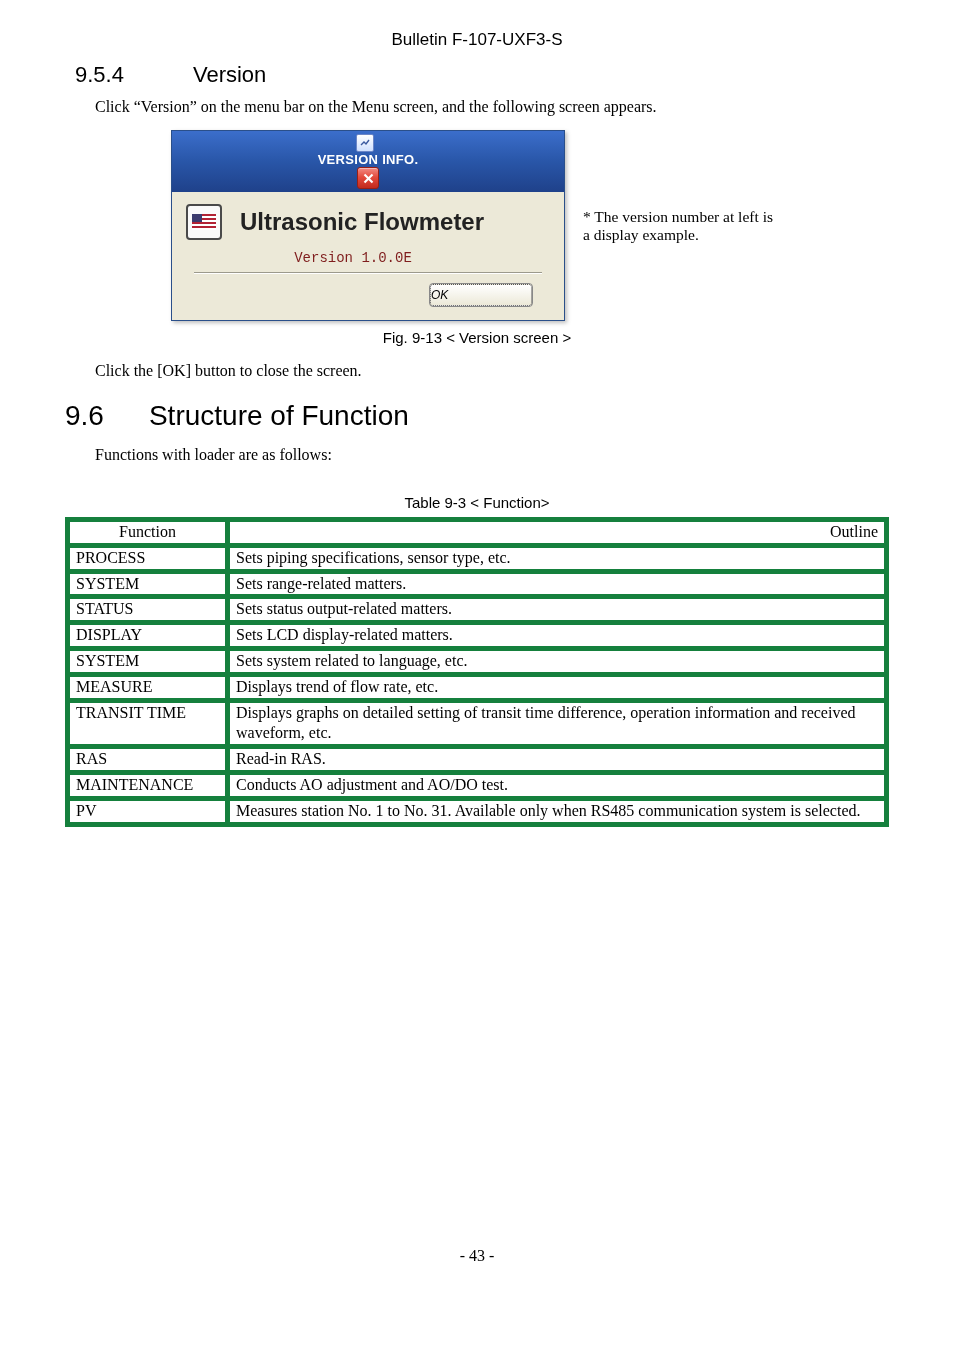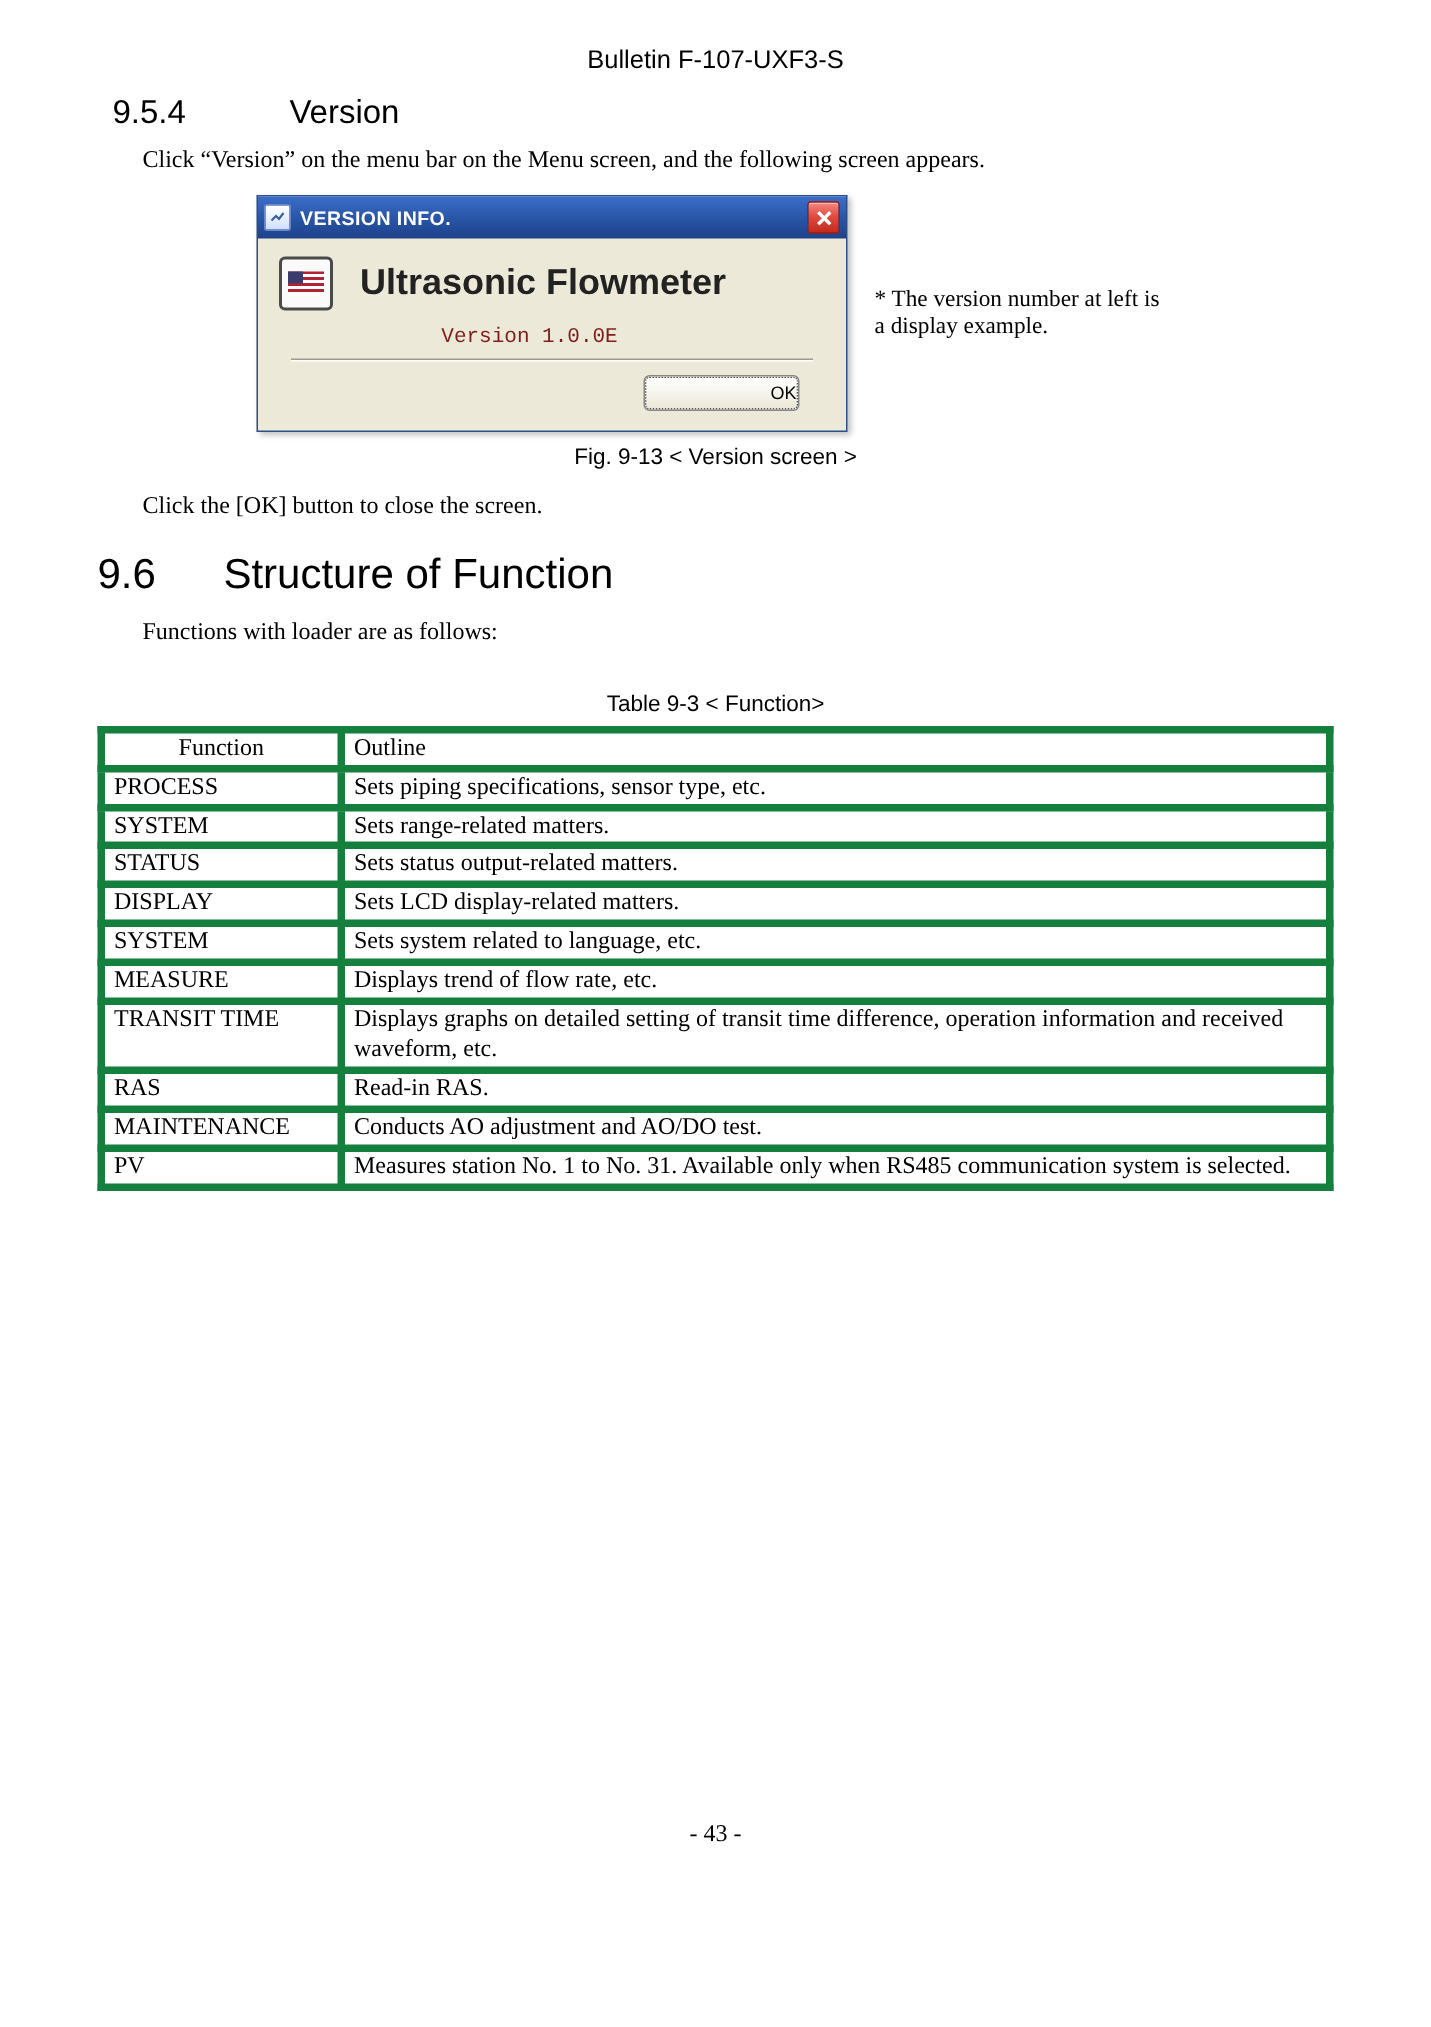--- a/index.html
+++ b/index.html
@@ -62,20 +62,21 @@
     box-sizing: border-box;
   }
   .titlebar {
     background: linear-gradient(to bottom, #3b6ecb 0%, #2956a8 50%, #1f418a 100%);
     color: #fff;
     display: flex;
     align-items: center;
     padding: 3px 4px;
     font-weight: bold;
     font-size: 13px;
+    flex-direction: column;
   }
   .titlebar .sys-icon {
     width: 16px;
     height: 16px;
     background: linear-gradient(to bottom, #fff, #cfe0ff);
     border: 1px solid #6b86c7;
     margin-right: 6px;
     display: inline-flex;
     align-items: center;
     justify-content: center;
@@ -168,23 +169,24 @@
   }
   .ok-btn {
     display: inline-block;
     min-width: 100px;
     padding: 3px 0;
     border: 1px dotted #555;
     outline: 1px solid #888;
     background: linear-gradient(to bottom, #ffffff, #ece9d8);
     font-family: Tahoma, sans-serif;
     font-size: 12px;
-    text-align: right;
+    text-align: left;
     color: #000;
     border-radius: 3px;
+    font-style: italic;
   }
   .side-note {
     font-size: 15.5px;
     margin-left: 18px;
     width: 200px;
   }
   .fig-caption {
     font-family: Arial, Helvetica, sans-serif;
     font-size: 15px;
     text-align: center;
@@ -203,21 +205,21 @@
   }
   table.fn-table td, table.fn-table th {
     border: 5px solid #15803d;
     padding: 0 6px;
     vertical-align: top;
     text-align: left;
     font-weight: normal;
     line-height: 1.3;
   }
   table.fn-table th.outline-head {
-    text-align: left;
+    text-align: right;
   }
   table.fn-table th.fn-head {
     text-align: center;
   }
   table.fn-table col.c1 { width: 160px; }
   .footer {
     text-align: center;
     font-size: 16px;
     margin-top: 420px;
   }

